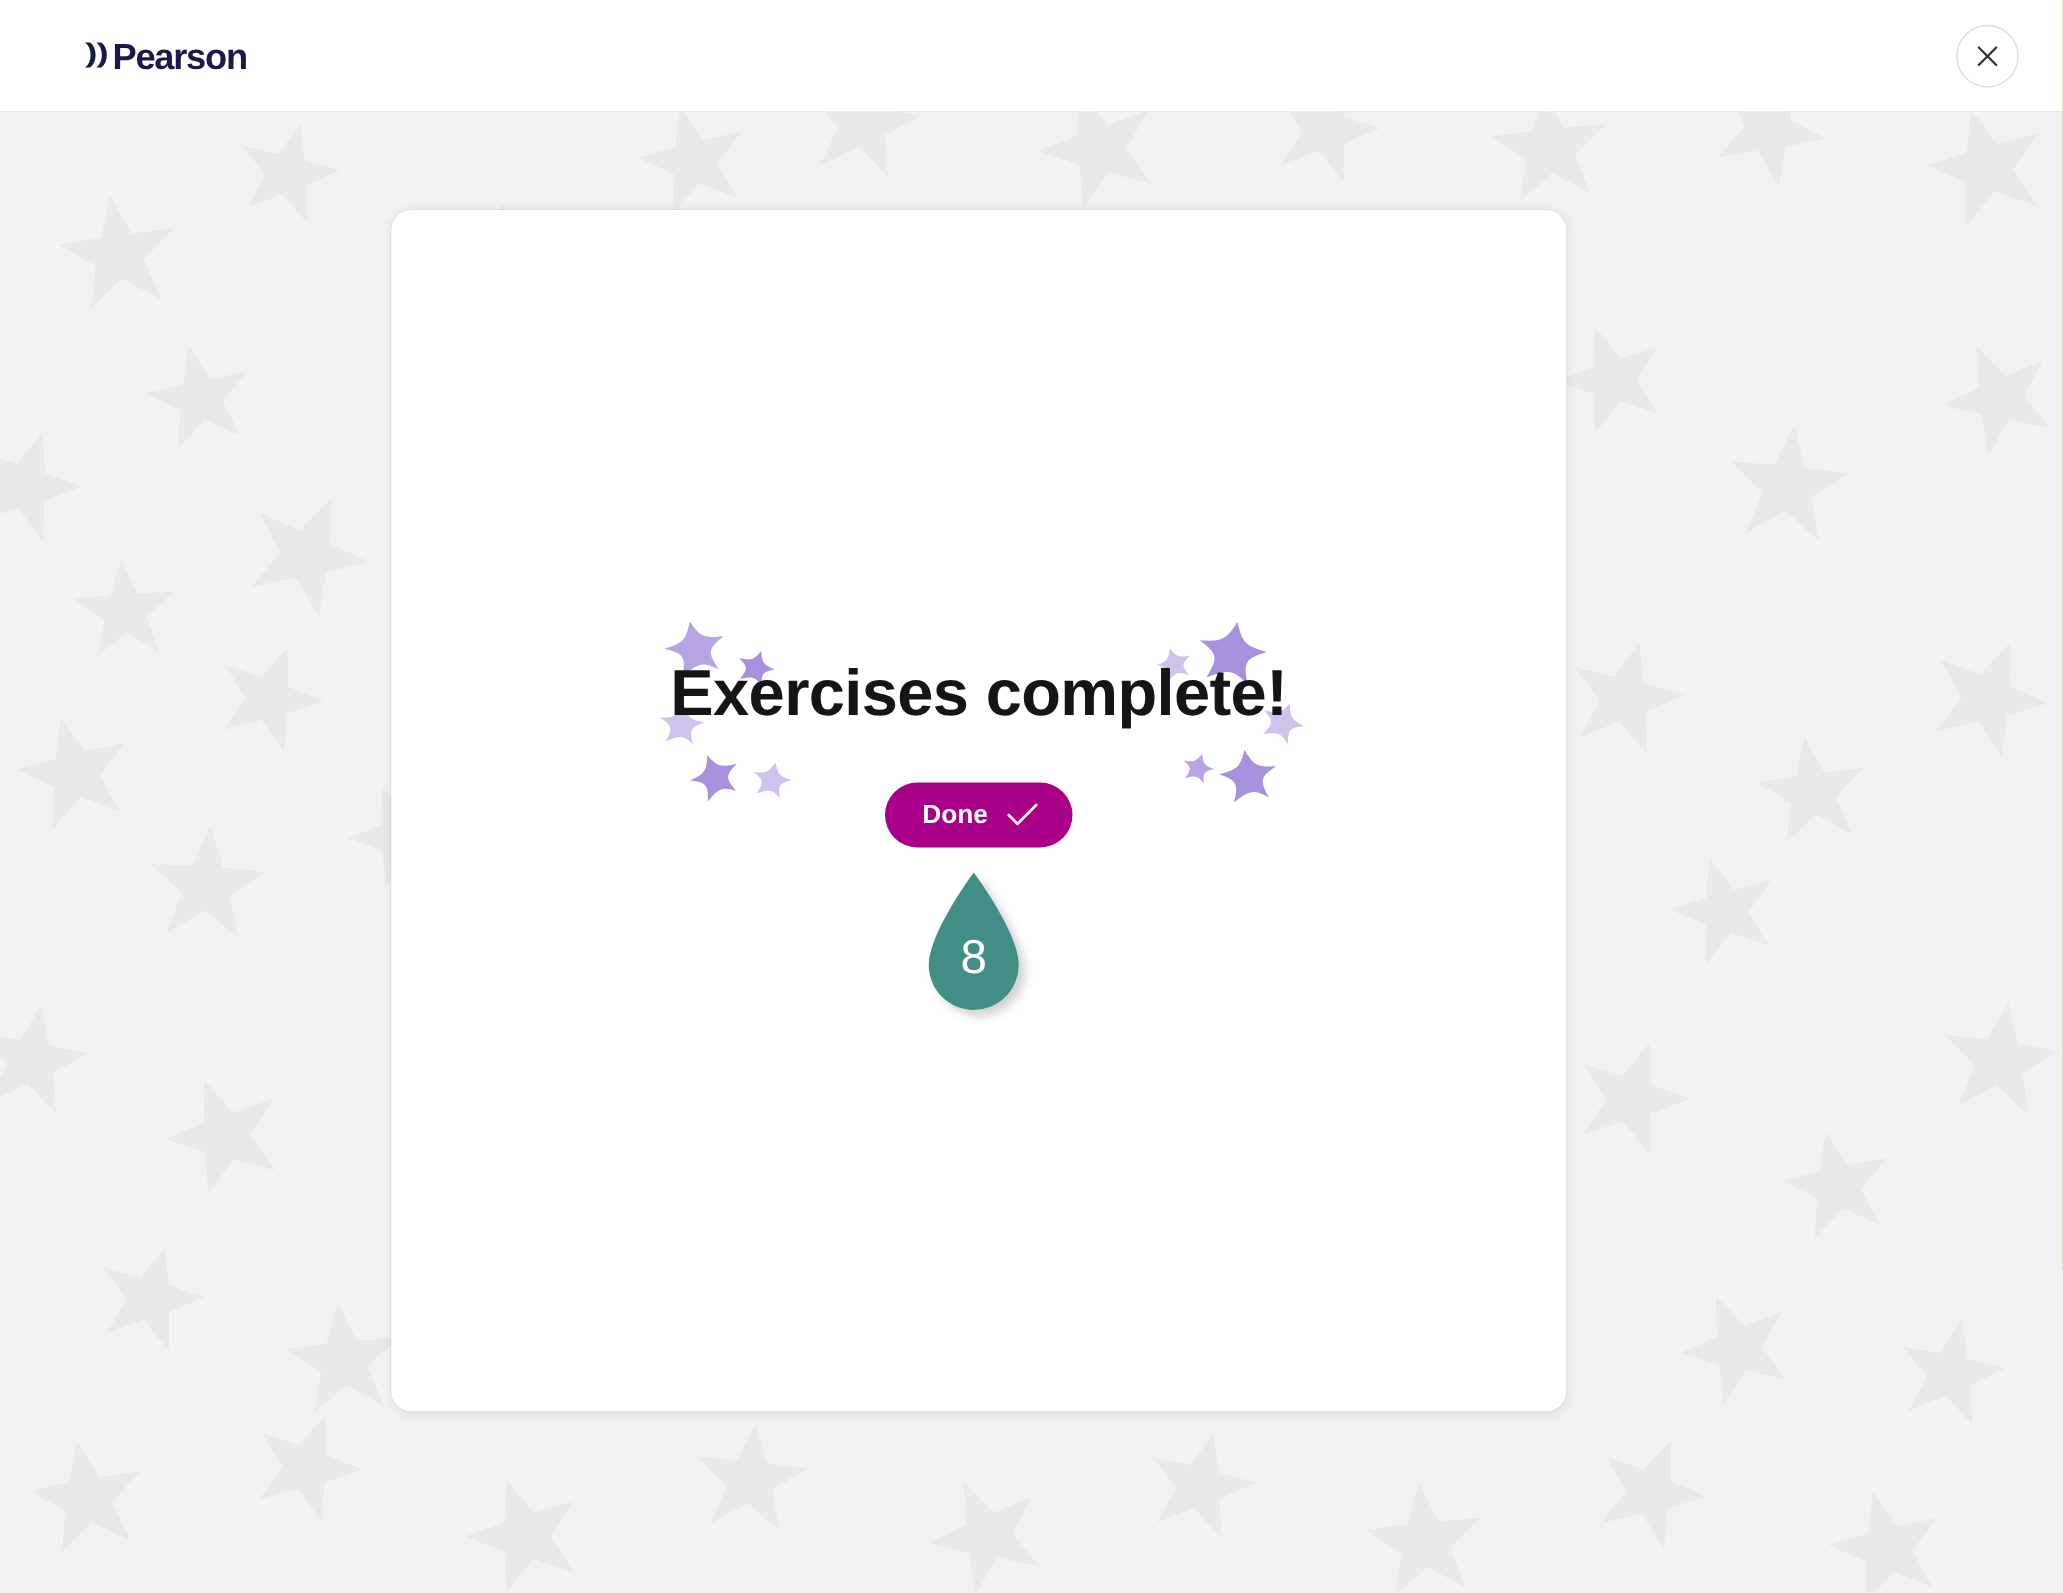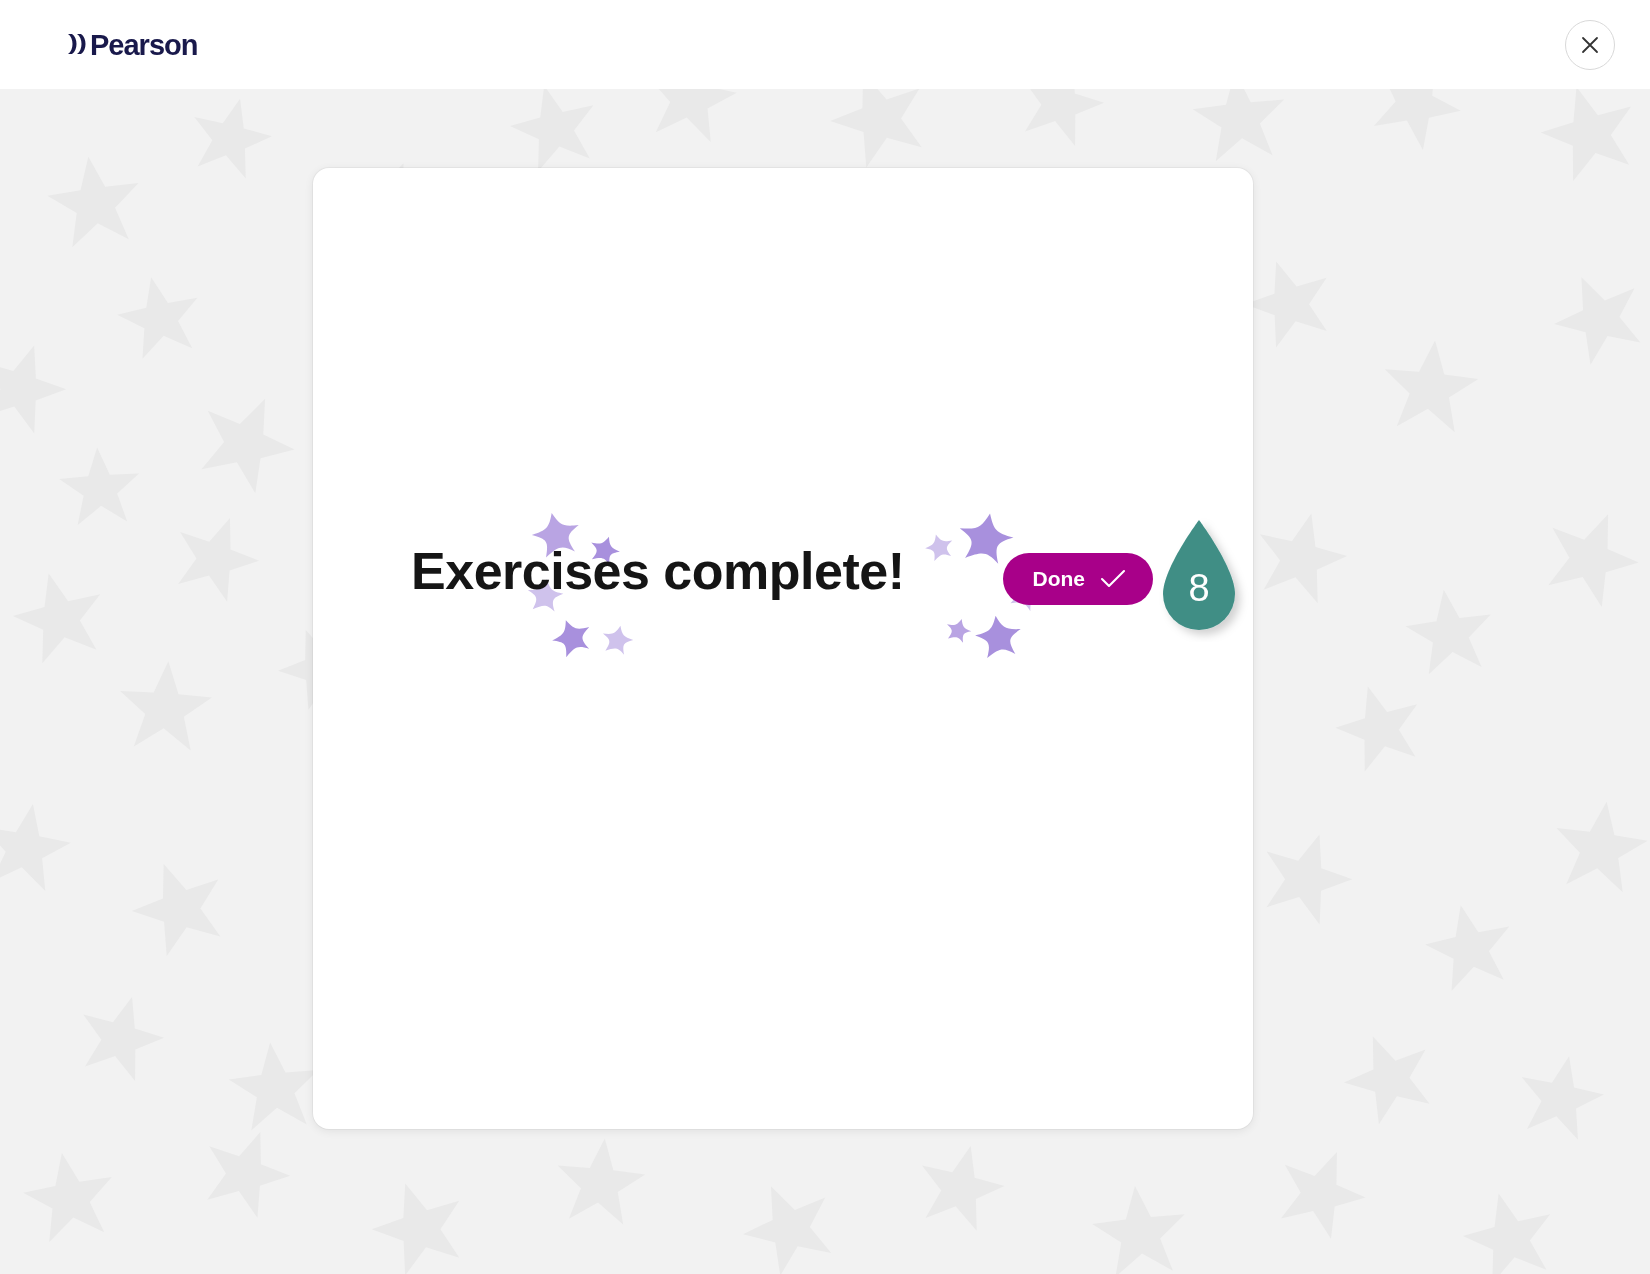--- a/index.html
+++ b/index.html
@@ -84,21 +84,21 @@
     z-index: 10;
   }
 
   
   .celebrate {
     position: absolute;
     left: 0;
     top: 332px;
     width: 940px;
     display: flex;
-    flex-direction: row;
+    flex-direction: column;
     align-items: center;
   }
   .title-row {
     position: relative;
     width: 940px;
     height: 110px;
     display: flex;
     align-items: center;
     justify-content: center;
   }

